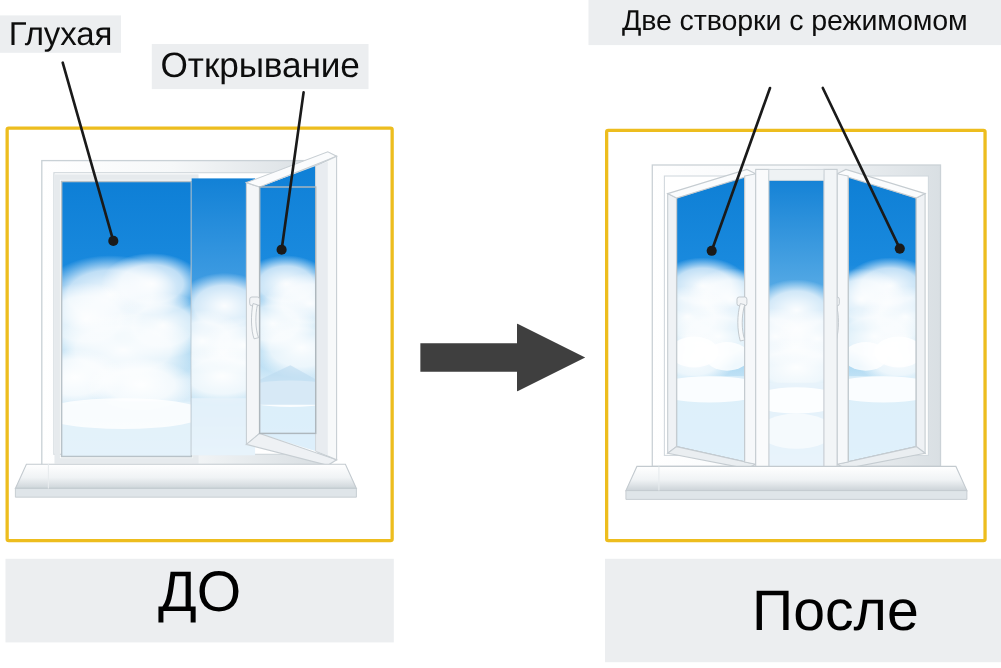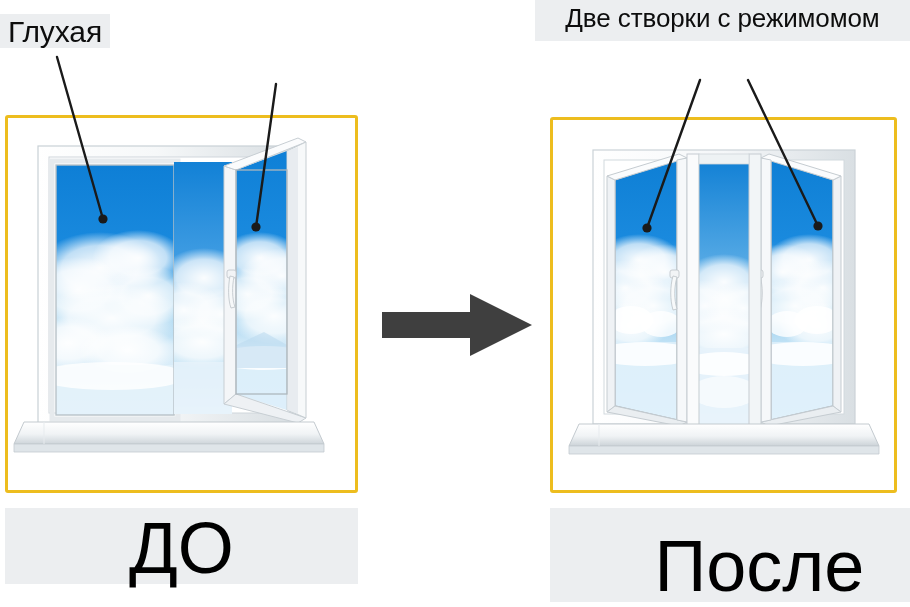--- a/index.html
+++ b/index.html
@@ -51,21 +51,21 @@
     white-space: normal;
     width: 355px;
     line-height: 1.22;
   }
 
   
   .caption {
     position: absolute;
     background: #eceef0;
     color: #000000;
-    font-size: 72px;
+    font-size: 52px;
     line-height: 1.0;
     text-align: center;
     font-weight: 400;
   }
   #caption-do {
     left: 5px; top: 508px;
     width: 353px;
     padding-top: 4px;
     height: 72px;
   }
@@ -353,20 +353,21 @@
       <circle id="lp1" cx="256" cy="227" r="4.6" stroke="none"></circle>
       <line id="ll2" x1="700" y1="80" x2="647" y2="228"></line>
       <circle id="lp2" cx="647" cy="228" r="4.6" stroke="none"></circle>
       <line id="ll3" x1="748" y1="80" x2="818" y2="226"></line>
       <circle id="lp3" cx="818" cy="226" r="4.6" stroke="none"></circle>
     </g>
   </svg>
 
   <div class="band" id="label-glukhaya" style="background: rgb(236, 238, 240);">Глухая</div>
 
+  <div class="band" id="label-otkryvanie" style="background: rgb(236, 238, 240);">Открывание</div>
 
   <div class="band" id="label-dve-stvorki" style="background: rgb(236, 238, 240);">
     <div>Две створки с режимомом</div>
   </div>
 
   <div class="caption" id="caption-do" style="background: rgb(236, 238, 240);">ДО</div>
 
   <div class="caption" id="caption-posle" style="background: rgb(236, 238, 240);">После</div>
 
 </div>

